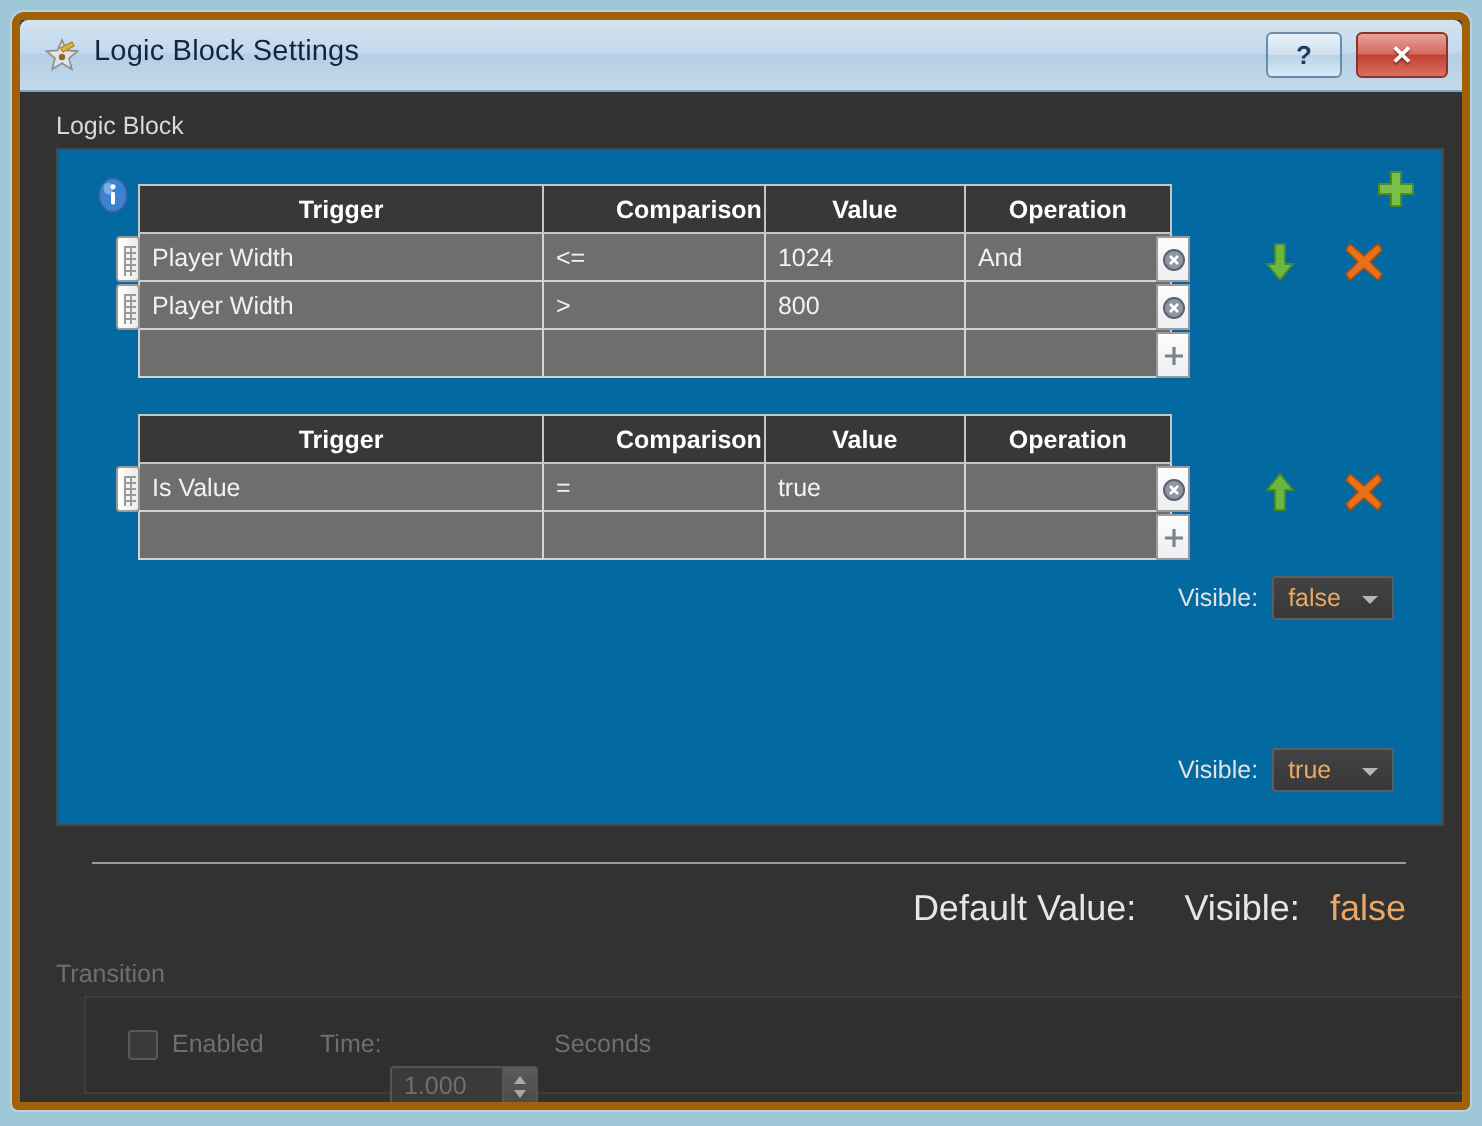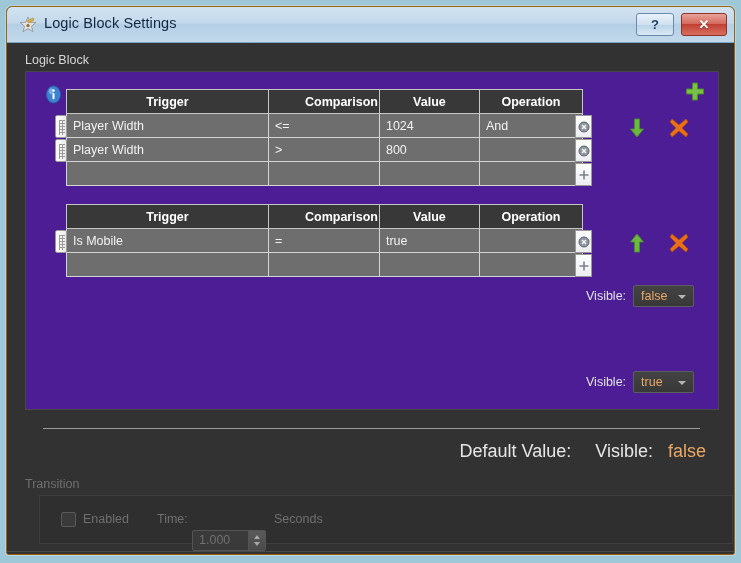--- a/index.html
+++ b/index.html
@@ -11,21 +11,21 @@
   }
   body {
     background: #9ec7d8;
   }
 
   
   #window {
     position: absolute;
     left: 6px; top: 6px;
     width: 729px; height: 549px;
-    border: 1px solid #a16207;
+    border: 4px solid #a16207;
     border-radius: 6px 6px 3px 3px;
     background: #2e2e2e;
     box-shadow: 0 0 0 1px rgba(255,255,255,0.25);
     overflow: hidden;
   }
 
   
   #titlebar {
     position: relative;
     height: 36px;
@@ -78,21 +78,21 @@
   
   #group-label {
     position: absolute; left: 18px; top: 10px;
     font-size: 12.5px; color: #d8d8d8;
   }
   #group-box {
     position: absolute;
     left: 18px; top: 28px;
     width: 694px; height: 339px;
     border: 1px solid #474747;
-    background: #4c1d95;
+    background: #0369a1;
   }
 
   
   #info-icon {
     position: absolute; left: 18px; top: 13px;
     width: 19px; height: 19px;
   }
   #add-block-btn {
     position: absolute; right: 11px; top: 8px;
     width: 24px; height: 24px;
@@ -400,21 +400,21 @@
           <thead>
             <tr>
               <th class="c-trigger">Trigger</th>
               <th class="c-comparison">Comparison</th>
               <th class="c-value">Value</th>
               <th class="c-operation">Operation</th>
             </tr>
           </thead>
           <tbody>
             <tr>
-              <td>Is Mobile</td>
+              <td>Is Value</td>
               <td>=</td>
               <td>true</td>
               <td></td>
             </tr>
             <tr class="empty-row">
               <td></td>
               <td></td>
               <td></td>
               <td></td>
             </tr>

